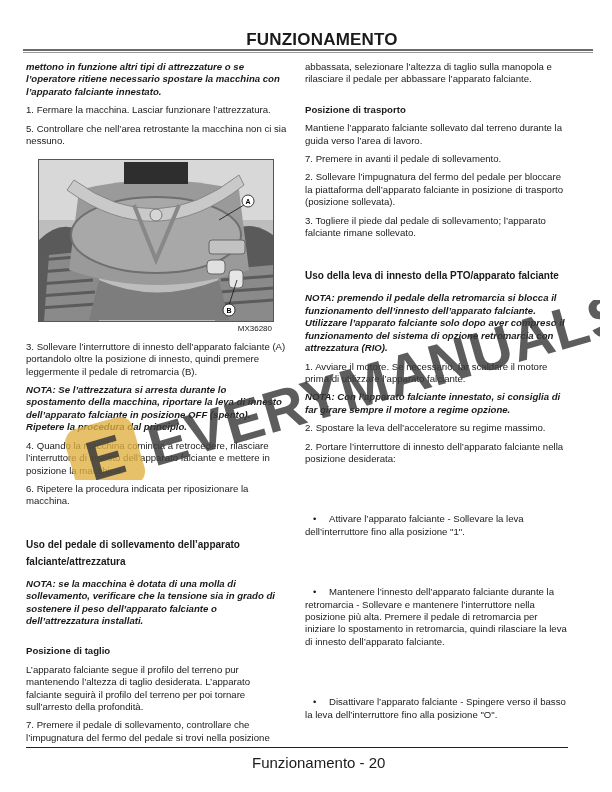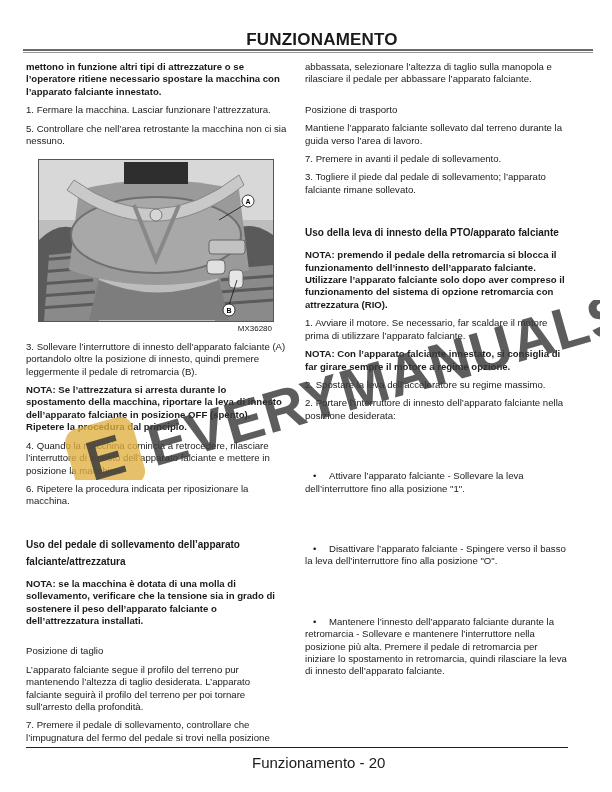--- a/index.html
+++ b/index.html
@@ -9,22 +9,22 @@
       font-size: 17px; font-weight: bold; letter-spacing: 0.2px; }
     .header-rule { position: absolute; left: 23px; width: 460px; top: 49px; }
     .header-rule .r1 { height: 2px; background: #6a6a6a; }
     .header-rule .gap { height: 1px; background: #fff; }
     .header-rule .r2 { height: 1px; background: #9a9a9a; }
     .header-rule { width: 460px; }
     .col { position: absolute; top: 61px; font-size: 9.6px; line-height: 12.4px; }
     .col-left { left: 26px; width: 262px; }
     .col-right { left: 305px; width: 262px; }
     p { margin: 0 0 6px 0; }
-    .note { font-weight: bold; }
-    .sub { font-weight: normal; margin: 18px 0 6px 0; }
+    .note { font-weight: bold; font-style: italic; }
+    .sub { font-weight: bold; margin: 18px 0 6px 0; }
     .h2 { font-weight: bold; font-size: 10px; line-height: 17px; margin: 0 0 8px 0; }
     .bullet { padding-left: 0; margin-top: 48px; }
     .bullet .dot { display: inline-block; width: 16px; padding-left: 8px; }
     .figure { position: relative; width: 234px; height: 161px; margin: 12px 0 0 12px;
       border: 1px solid #555; background: #cfcfcf; overflow: hidden; }
     .figure svg { display: block; }
     .fig-caption { text-align: right; font-size: 8px; width: 246px; margin: 1px 6px 5px 0; }
     .footer-rule { position: absolute; left: 26px; top: 747px; width: 390px; height: 1px; background: #222; }
     .footer-text { position: absolute; left: 252px; top: 754px; font-size: 15px; }
     .watermark { position: absolute; left: 40px; top: 300px; width: 560px; height: 180px; pointer-events: none; }
@@ -85,32 +85,33 @@
   <div class="sub">Posizione di taglio</div>
   <p>L’apparato falciante segue il profilo del terreno pur mantenendo l’altezza di taglio desiderata. L’apparato falciante seguirà il profilo del terreno per poi tornare sull’arresto della profondità.</p>
   <p>7. Premere il pedale di sollevamento, controllare che l’impugnatura del fermo del pedale si trovi nella posizione</p>
 </div>
 
 <div class="col col-right">
   <p>abbassata, selezionare l’altezza di taglio sulla manopola e rilasciare il pedale per abbassare l’apparato falciante.</p>
   <div class="sub">Posizione di trasporto</div>
   <p>Mantiene l’apparato falciante sollevato dal terreno durante la guida verso l’area di lavoro.</p>
   <p>7. Premere in avanti il pedale di sollevamento.</p>
+  <p>2. Sollevare l’impugnatura del fermo del pedale per bloccare la piattaforma dell’apparato falciante in posizione di trasporto (posizione sollevata).</p>
   <p>3. Togliere il piede dal pedale di sollevamento; l’apparato falciante rimane sollevato.</p>
 
   <div style="height:22px"></div>
   <div class="h2">Uso della leva di innesto della PTO/apparato falciante</div>
   <p class="note">NOTA: premendo il pedale della retromarcia si blocca il funzionamento dell’innesto dell’apparato falciante. Utilizzare l’apparato falciante solo dopo aver compreso il funzionamento del sistema di opzione retromarcia con attrezzatura (RIO).</p>
   <p>1. Avviare il motore. Se necessario, far scaldare il motore prima di utilizzare l’apparato falciante.</p>
   <p class="note">NOTA: Con l’apparato falciante innestato, si consiglia di far girare sempre il motore a regime opzione.</p>
   <p>2. Spostare la leva dell’acceleratore su regime massimo.</p>
   <p>2. Portare l’interruttore di innesto dell’apparato falciante nella posizione desiderata:</p>
   <p class="bullet"><span class="dot">•</span><span>Attivare l’apparato falciante - Sollevare la leva dell’interruttore fino alla posizione "1".</span></p>
+  <p class="bullet"><span class="dot">•</span><span>Mantenere l’innesto dell’apparato falciante durante la retromarcia - Sollevare e mantenere l’interruttore nella posizione più alta. Premere il pedale di retromarcia per iniziare lo spostamento in retromarcia, quindi rilasciare la leva di innesto dell’apparato falciante.</span></p>
   <p class="bullet"><span class="dot">•</span><span>Disattivare l’apparato falciante - Spingere verso il basso la leva dell’interruttore fino alla posizione "O".</span></p>
-  <p class="bullet"><span class="dot">•</span><span>Mantenere l’innesto dell’apparato falciante durante la retromarcia - Sollevare e mantenere l’interruttore nella posizione più alta. Premere il pedale di retromarcia per iniziare lo spostamento in retromarcia, quindi rilasciare la leva di innesto dell’apparato falciante.</span></p>
 </div>
 
 <div class="footer-rule" style="width:542px;"></div>
 <div class="footer-text">Funzionamento - 20</div>
 
 <svg class="watermark" viewBox="0 0 560 180">
   <g transform="rotate(-16 280 90)">
     <rect x="20" y="60" width="70" height="70" rx="14" fill="#e0b040" opacity="0.78"></rect>
     <text x="55" y="115" font-size="56" font-weight="bold" text-anchor="middle" fill="#3a3a3a" opacity="0.85" font-family="Liberation Sans, sans-serif">E</text>
     <text x="100" y="118" font-size="58" font-weight="bold" fill="#3a3a3a" opacity="0.82" font-family="Liberation Sans, sans-serif" letter-spacing="1">EVERYMANUALS.COM</text>

